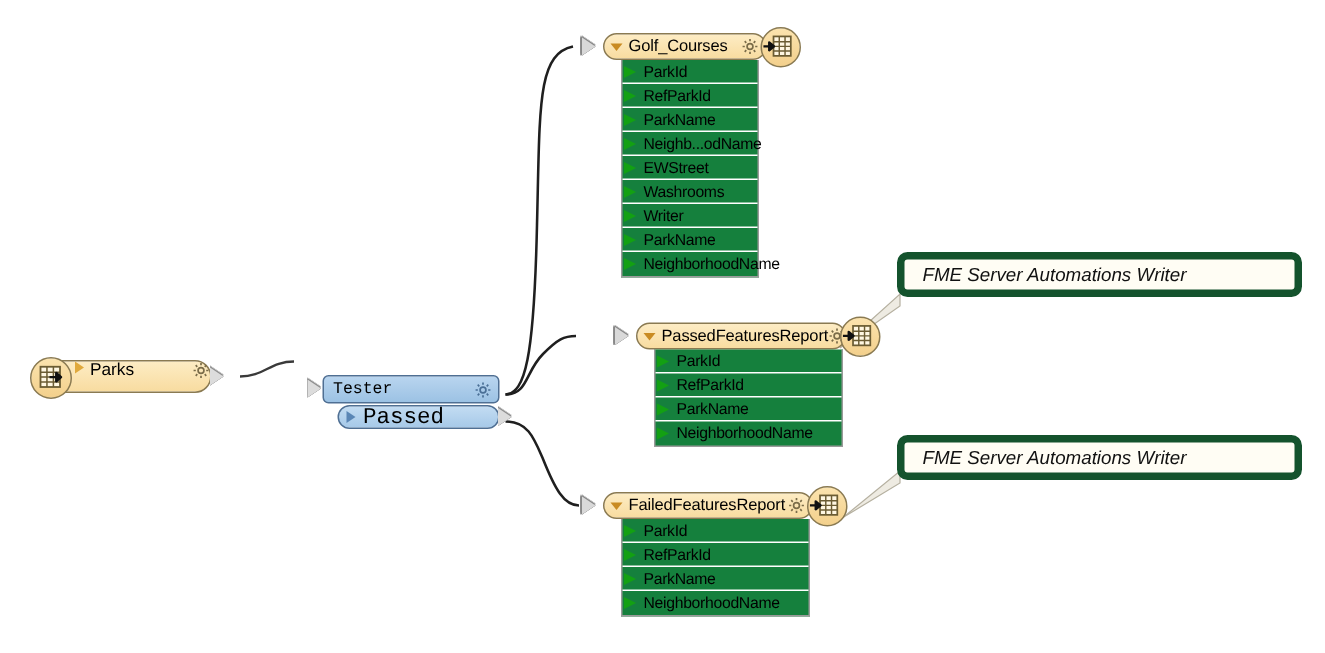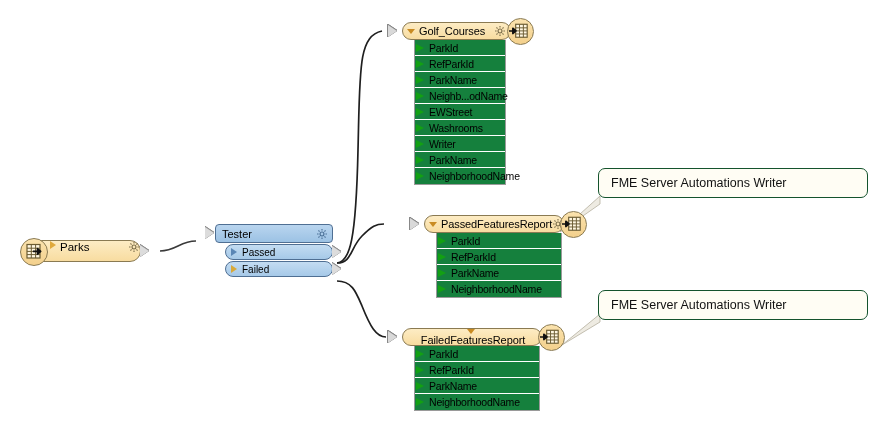--- a/index.html
+++ b/index.html
@@ -108,21 +108,21 @@
   .tf-port{
     position:relative;
     width:108px;height:16px;
     margin-left:10px;margin-top:1px;
     box-sizing:border-box;
     border:1px solid #4f6f93;
     border-radius:8px;
     background:linear-gradient(#c3dcf2,#a6c9e8);
     display:flex;align-items:center;
     padding-left:16px;
-    font-size:10px;color:#000;
+    font-size:15px;color:#000;
   }
   .tf-port .pt{
     position:absolute;left:5px;top:3px;
     width:0;height:0;
     border-top:4px solid transparent;
     border-bottom:4px solid transparent;
     border-left:6px solid #5a86b5;
   }
   .tf-port.failed .pt{border-left-color:#d8a93a;}
   .out-nub{
@@ -152,27 +152,28 @@
     width:28px;height:28px;border-radius:50%;
     border:1.5px solid #8a7a52;
     background:linear-gradient(#fbe3ae,#f3d08c);
     box-sizing:border-box;
   }
 
   
   .annot{
     position:absolute;
     box-sizing:border-box;
-    border:1px solid #14532d;
+    border:5px solid #14532d;
     border-radius:7px;
     background:#fffdf4;
     display:flex;align-items:center;
     padding-left:12px;
     font-size:12.5px;
     color:#111;
+    font-style:italic;
   }
 </style>
 </head>
 <body>
 
 <div id="canvas">
 
   <svg class="layer-svg">
 
     <path d="M160,251 C176,251 180,241 196,241" fill="none" stroke="#3a3a3a" stroke-width="1.6"></path>
@@ -207,41 +208,36 @@
           <g fill="none" stroke="#7a6c49" stroke-width="1.5">
             <circle cx="8" cy="8" r="2.6"></circle>
             <path d="M8 1.4v2 M8 12.6v2 M1.4 8h2 M12.6 8h2 M3.3 3.3l1.4 1.4 M11.3 11.3l1.4 1.4 M12.7 3.3l-1.4 1.4 M4.7 11.3l-1.4 1.4"></path>
           </g>
         </svg>
       </span>
     </div>
     <div class="out-nub" style="left:117px;top:5px;"></div>
   </div>
 
-  <div class="node" style="left:215px;top:224px;">
+  <div class="node" style="left:215px;top:250px;font-family:Liberation Mono, monospace;">
     <div class="out-nub" style="left:-10px;top:3px;"></div>
     <div class="tf-head">
       <span>Tester</span>
       <span class="gear">
         <svg width="12" height="12" viewBox="0 0 16 16">
           <g fill="none" stroke="#4a6f96" stroke-width="1.5">
             <circle cx="8" cy="8" r="2.6"></circle>
             <path d="M8 1.4v2 M8 12.6v2 M1.4 8h2 M12.6 8h2 M3.3 3.3l1.4 1.4 M11.3 11.3l1.4 1.4 M12.7 3.3l-1.4 1.4 M4.7 11.3l-1.4 1.4"></path>
           </g>
         </svg>
       </span>
     </div>
     <div class="tf-port">
       <span class="pt"></span>
       <span>Passed</span>
-      <span class="out-nub" style="left:106px;top:1px;"></span>
-    </div>
-    <div class="tf-port failed">
-      <span class="pt"></span>
-      <span>Failed</span>
       <span class="out-nub" style="left:106px;top:1px;"></span>
     </div>
   </div>
 
   <div class="node" style="left:402px;top:22px;">
     <div class="in-arrow" style="left:-14px;top:3px;"></div>
     <div class="ft-head" style="width:109px;">
       <span class="tri-collapse"></span>
       <span class="ttl">Golf_Courses</span>
       <span class="gear">
@@ -344,21 +340,21 @@
         </div>
       <div class="attr-row">
           <span class="gport"></span>
           <span>NeighborhoodName</span>
         </div>
     </div>
   </div>
 
   <div class="node" style="left:402px;top:328px;">
     <div class="in-arrow" style="left:-14px;top:3px;"></div>
-    <div class="ft-head" style="width:140px;flex-direction:column;">
+    <div class="ft-head" style="width:140px;">
       <span class="tri-collapse"></span>
       <span class="ttl">FailedFeaturesReport</span>
       <span class="gear">
         <svg width="12" height="12" viewBox="0 0 16 16">
           <g fill="none" stroke="#7a6c49" stroke-width="1.5">
             <circle cx="8" cy="8" r="2.6"></circle>
             <path d="M8 1.4v2 M8 12.6v2 M1.4 8h2 M12.6 8h2 M3.3 3.3l1.4 1.4 M11.3 11.3l1.4 1.4 M12.7 3.3l-1.4 1.4 M4.7 11.3l-1.4 1.4"></path>
           </g>
         </svg>
       </span>

